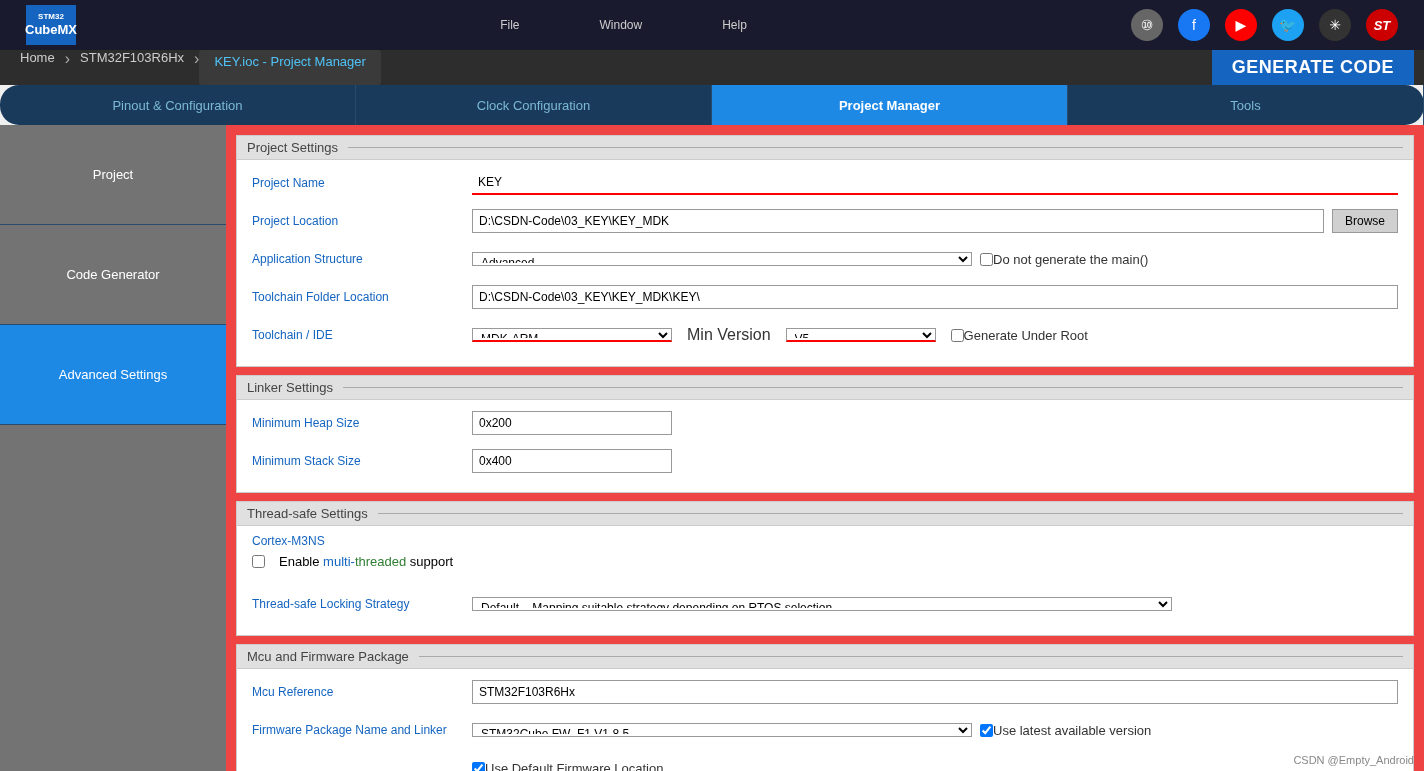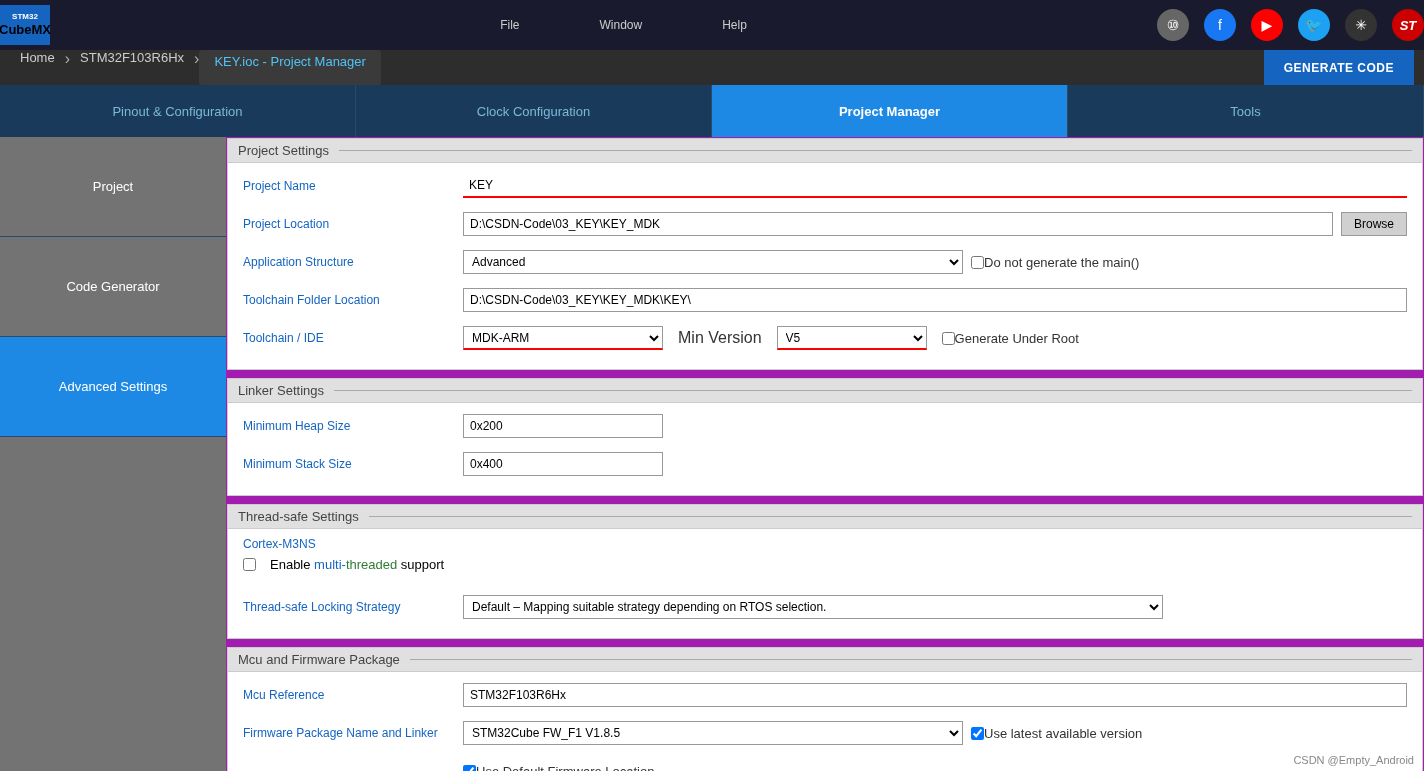--- a/index.html
+++ b/index.html
@@ -4,21 +4,21 @@
   <style>
     * { box-sizing: border-box; margin: 0; padding: 0; font-family: Arial, sans-serif; font-size: 13px; }
     body { background: #f0f0f0; width: 1424px; height: 771px; overflow: hidden; }
 
     
     .top-bar {
       background: #1a1a2e;
       display: flex;
       align-items: center;
       height: 50px;
-      padding: 0 0;
+      padding: 0 26px;
     }
     .logo-area {
       display: flex;
       align-items: center;
       margin-right: 40px;
     }
     .logo-box {
       width: 50px;
       height: 40px;
       background: #1565c0;
@@ -89,31 +89,32 @@
       color: #4fc3f7;
       padding: 4px 15px;
       border-radius: 3px;
     }
     .generate-btn {
       margin-left: auto;
       background: #1565c0;
       color: white;
       border: none;
       padding: 6px 20px;
-      font-size: 12px;
+      font-size: 18px;
       font-weight: bold;
       cursor: pointer;
       letter-spacing: 0.5px;
     }
 
     
     .tab-bar {
       display: flex;
       background: #1a3a5c;
-      height: 52px;
+      height: 40px;
+      border-radius: 19px;
     }
     .tab {
       flex: 1;
       display: flex;
       align-items: center;
       justify-content: center;
       color: #7bb8d4;
       cursor: pointer;
       font-size: 14px;
       border-right: 1px solid #2a4a6c;
@@ -149,23 +150,23 @@
       justify-content: center;
       min-height: 100px;
     }
     .sidebar-item.active {
       background: #1e88e5;
     }
 
     
     .content-area {
       flex: 1;
-      background: #a21caf;
+      background: #ef4444;
       overflow-y: auto;
-      padding: 1px;
+      padding: 10px;
     }
 
     
     .section {
       background: white;
       margin-bottom: 8px;
       border: 1px solid #ccc;
     }
     .section-header {
       background: #e0e0e0;
@@ -216,21 +217,21 @@
       border: 1px solid #999;
       padding: 3px 12px;
       font-size: 12px;
       cursor: pointer;
       height: 24px;
     }
     select {
       border: 1px solid #999;
       padding: 2px 4px;
       font-size: 12px;
-      height: 24px;
+      height: 14px;
       background: white;
       cursor: pointer;
     }
     .checkbox-label {
       display: flex;
       align-items: center;
       font-size: 12px;
       color: #333;
       cursor: pointer;
     }
@@ -281,21 +282,21 @@
     }
 
     
     .stm32-logo {
       font-size: 8px;
       font-weight: bold;
       color: white;
       line-height: 1.2;
     }
     .cube-logo {
-      color: #000000;
+      color: #ffffff;
     }
 
     .toolchain-row {
       display: flex;
       align-items: center;
       gap: 15px;
     }
     .min-version-label {
       font-size: 16px;
       color: #333;

